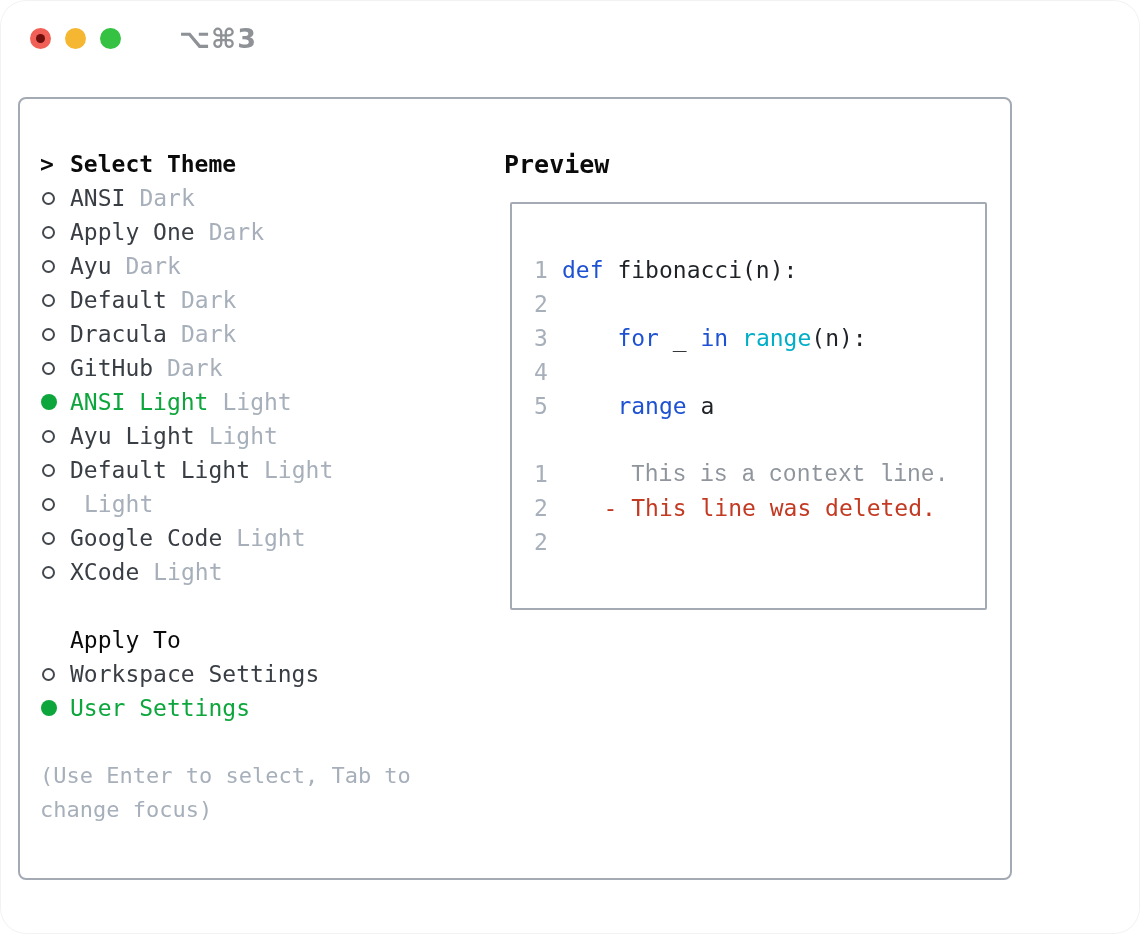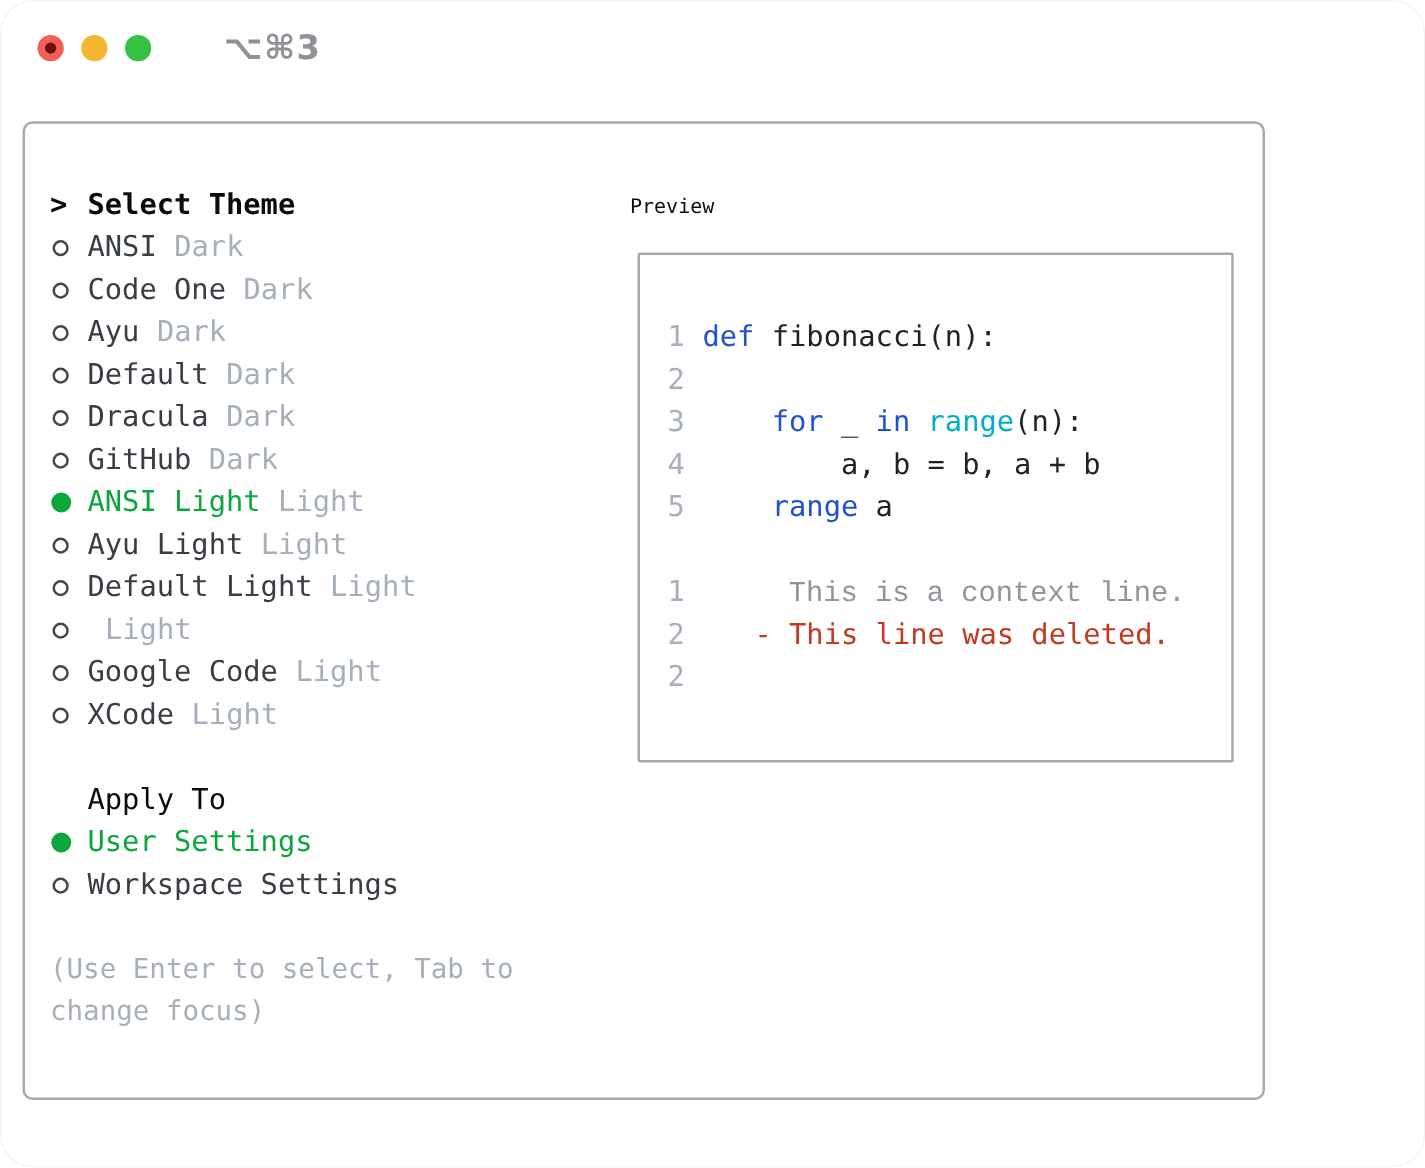--- a/index.html
+++ b/index.html
@@ -42,21 +42,21 @@
   .prefix{font-weight:bold;color:var(--heading-text);font-size:23px;}
   .section-title{font-weight:bold;color:var(--heading-text);}
   .plain-title{color:var(--heading-text);}
   .circle{width:13px;height:13px;border:2px solid #43484e;border-radius:50%;margin-left:2px;}
   .selected .circle{width:16px;height:16px;border:none;background:var(--selected-green);margin-left:1px;}
   .selected .label{color:var(--selected-green);}
   .variant{color:var(--secondary-text);margin-left:14px;}
   .apply-block{margin-top:34px;}
   .hint{margin-top:34px;font-size:22px;line-height:34px;color:var(--secondary-text);width:440px;}
   
-  .preview-title{height:34px;display:flex;align-items:center;font-size:16px;font-weight:normal;color:var(--heading-text);}
+  .preview-title{height:34px;display:flex;align-items:center;font-size:25px;font-weight:bold;color:var(--heading-text);}
   .preview-box{margin-top:21px;margin-left:6px;width:477px;height:408px;border:2px solid var(--panel-border);border-radius:2px;background:#fff;padding:49px 0 0 22px;}
   .cl{height:34px;display:flex;align-items:center;font-size:23px;}
   .ln{width:28px;flex:none;color:var(--line-number);}
   .ct{white-space:pre;color:var(--plain);}
   .tok-kw{color:var(--keyword);}
   .tok-fn{color:var(--builtin);}
   .tok-lit{color:var(--literal);}
   .tok-plain{color:var(--plain);}
   .tok-ctx{color:var(--context);font-family:Liberation Mono, monospace;}
   .tok-del{color:var(--deleted);}
@@ -90,21 +90,21 @@
               <span class="circle"></span>
             </span>
     <span class="label">ANSI</span>
     <span class="variant">Dark</span>
   </div>
 
   <div class="row">
     <span class="marker">
               <span class="circle"></span>
             </span>
-    <span class="label">Code One</span>
+    <span class="label">Apply One</span>
     <span class="variant">Dark</span>
   </div>
 
   <div class="row">
     <span class="marker">
               <span class="circle"></span>
             </span>
     <span class="label">Ayu</span>
     <span class="variant">Dark</span>
   </div>
@@ -180,32 +180,32 @@
     <span class="variant">Light</span>
   </div>
 </div>
 
       <div class="apply-block">
         <div class="row">
           <span class="marker"></span>
           <span class="plain-title">Apply To</span>
         </div>
         <div>
+  <div class="row">
+    <span class="marker">
+                <span class="circle"></span>
+              </span>
+    <span class="label">Workspace Settings</span>
+  </div>
+
   <div class="row selected">
     <span class="marker">
                 <span class="circle"></span>
               </span>
     <span class="label">User Settings</span>
-  </div>
-
-  <div class="row">
-    <span class="marker">
-                <span class="circle"></span>
-              </span>
-    <span class="label">Workspace Settings</span>
   </div>
 </div>
       </div>
 
       <div class="hint">(Use Enter to select, Tab to change focus)</div>
     </div>
 
     <div class="right-col">
       <div class="preview-title">Preview</div>
       <div class="preview-box">
@@ -219,21 +219,20 @@
     <span class="ln">2</span>
   </div>
 
   <div class="cl">
     <span class="ln">3</span>
     <span class="ct"><span class="tok-plain">    </span><span class="tok-kw">for</span><span class="tok-plain"> _ </span><span class="tok-kw">in</span><span class="tok-plain"> </span><span class="tok-fn">range</span><span class="tok-plain">(n):</span></span>
   </div>
 
   <div class="cl">
     <span class="ln">4</span>
-    <span class="ct"><span class="tok-plain">        a, b = b, a + b</span></span>
   </div>
 
   <div class="cl">
     <span class="ln">5</span>
     <span class="ct"><span class="tok-plain">    </span><span class="tok-kw">range</span><span class="tok-plain"> a</span></span>
   </div>
 
   <div class="cl">
     <span class="ln"></span>
     <span class="ct"></span>

